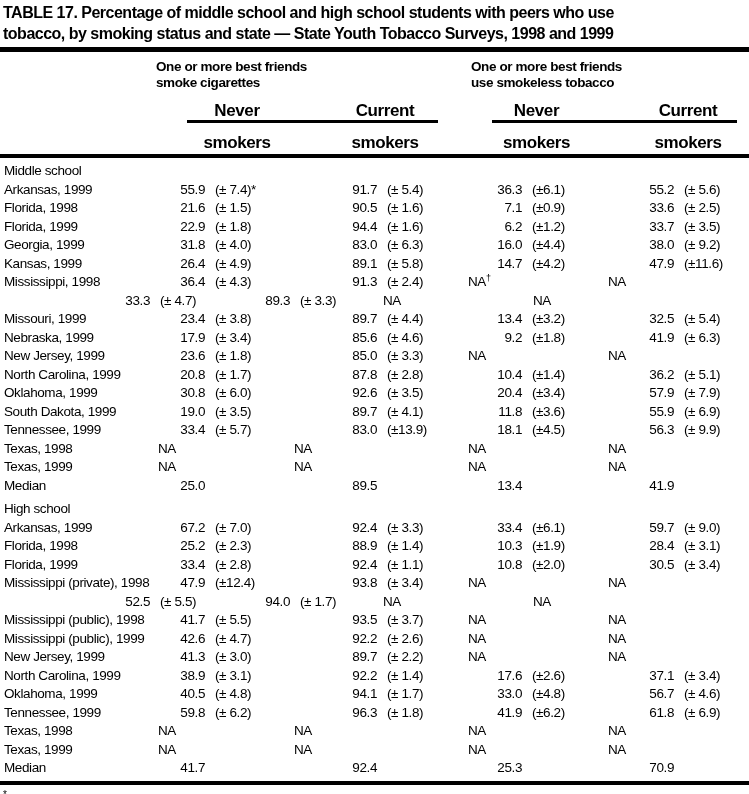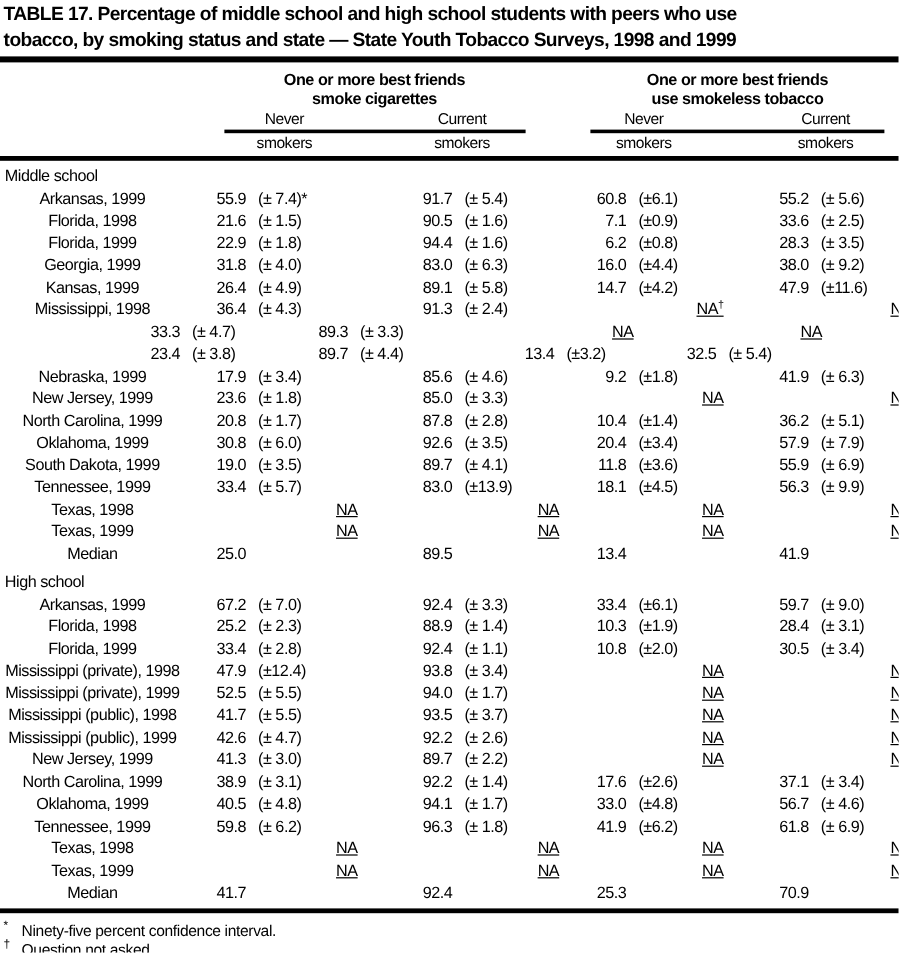--- a/index.html
+++ b/index.html
@@ -18,47 +18,47 @@
   .rule-header{height:4px;margin-top:3px;}
   .rule-bottom{height:4px;margin-top:3px;}
   
   .row,.groups-row,.sub-row,.rules-row{
     display:grid;
     grid-template-columns:150px 55px 85px 87px 85px 60px 75px 77px 75px;
   }
   
   .groups-row{
     font-weight:bold;font-size:13.5px;line-height:16px;letter-spacing:-0.4px;
-    padding-top:7px;text-align:center;
+    padding-top:7px;
   }
   .group-cell{position:relative;}
   .g1{grid-column:2/6;left:6px;}
   .g2{grid-column:6/10;left:9px;}
   .sub-row{
-    font-weight:normal;font-size:13px;height:16px;line-height:16px;
-    letter-spacing:-0.4px;margin-top:0;
+    font-weight:bold;font-size:17px;height:16px;line-height:16px;
+    letter-spacing:-0.4px;margin-top:12px;
   }
   .sub-cell{text-align:center;position:relative;}
   .s1{grid-column:2/4;left:17px;}
   .s2{grid-column:4/6;left:9px;}
   .s3{grid-column:6/8;left:7px;}
   .s4{grid-column:8/10;left:15px;}
   .rules-row{height:3px;margin-top:1px;}
   .grule{background:#000;height:3px;}
   .r1{grid-column:2/6;margin:0 24px 0 37px;}
   .r2{grid-column:6/10;margin:0 12px 0 30px;}
   
   .tbody{padding-top:4px;font-size:13.5px;letter-spacing:-0.4px;}
   .row{height:18.5px;line-height:18.5px;white-space:nowrap;}
-  .lbl{padding-left:4px;overflow:visible;text-align:center;}
+  .lbl{padding-left:4px;overflow:visible;}
   .sec-title{grid-column:1/-1;font-weight:normal;padding-left:4px;}
   .section-gap{margin-top:5px;}
   .val{text-align:right;}
   .ci{text-align:left;padding-left:10px;}
-  .pair{grid-column:span 2;text-align:right;position:relative;text-decoration:underline;}
+  .pair{grid-column:span 2;text-align:left;position:relative;}
   .p1{left:8px;}
   .p2{left:4px;}
   .p3{left:6px;}
   .p4{left:11px;}
   sup{font-size:9px;line-height:0;}
   
   .footnotes{padding:7px 0 0 3px;font-size:13px;line-height:16px;letter-spacing:-0.3px;}
   .fn sup{display:inline-block;width:15px;font-size:10px;}
 </style>
 </head>
@@ -111,21 +111,21 @@
       <div class="section">
         <div class="row">
           <div class="sec-title">Middle school</div>
         </div>
         <div class="row">
           <div class="lbl">Arkansas, 1999</div>
           <div class="val">55.9</div>
           <div class="ci">(± 7.4)*</div>
           <div class="val">91.7</div>
           <div class="ci">(± 5.4)</div>
-          <div class="val">60.8</div>
+          <div class="val">36.3</div>
           <div class="ci">(±6.1)</div>
           <div class="val">55.2</div>
           <div class="ci">(± 5.6)</div>
         </div>
         <div class="row">
           <div class="lbl">Florida, 1998</div>
           <div class="val">21.6</div>
           <div class="ci">(± 1.5)</div>
           <div class="val">90.5</div>
           <div class="ci">(± 1.6)</div>
@@ -134,22 +134,22 @@
           <div class="val">33.6</div>
           <div class="ci">(± 2.5)</div>
         </div>
         <div class="row">
           <div class="lbl">Florida, 1999</div>
           <div class="val">22.9</div>
           <div class="ci">(± 1.8)</div>
           <div class="val">94.4</div>
           <div class="ci">(± 1.6)</div>
           <div class="val">6.2</div>
-          <div class="ci">(±0.8)</div>
-          <div class="val">28.3</div>
+          <div class="ci">(±1.2)</div>
+          <div class="val">33.7</div>
           <div class="ci">(± 3.5)</div>
         </div>
         <div class="row">
           <div class="lbl">Georgia, 1999</div>
           <div class="val">31.8</div>
           <div class="ci">(± 4.0)</div>
           <div class="val">83.0</div>
           <div class="ci">(± 6.3)</div>
           <div class="val">16.0</div>
           <div class="ci">(±4.4)</div>
@@ -178,20 +178,21 @@
         </div>
         <div class="row">
           <div class="val">33.3</div>
           <div class="ci">(± 4.7)</div>
           <div class="val">89.3</div>
           <div class="ci">(± 3.3)</div>
           <div class="pair p3">NA</div>
           <div class="pair p4">NA</div>
         </div>
         <div class="row">
+          <div class="lbl">Missouri, 1999</div>
           <div class="val">23.4</div>
           <div class="ci">(± 3.8)</div>
           <div class="val">89.7</div>
           <div class="ci">(± 4.4)</div>
           <div class="val">13.4</div>
           <div class="ci">(±3.2)</div>
           <div class="val">32.5</div>
           <div class="ci">(± 5.4)</div>
         </div>
         <div class="row">
@@ -324,21 +325,20 @@
         <div class="row">
           <div class="lbl">Mississippi (private), 1998</div>
           <div class="val">47.9</div>
           <div class="ci">(±12.4)</div>
           <div class="val">93.8</div>
           <div class="ci">(± 3.4)</div>
           <div class="pair p3">NA</div>
           <div class="pair p4">NA</div>
         </div>
         <div class="row">
-          <div class="lbl">Mississippi (private), 1999</div>
           <div class="val">52.5</div>
           <div class="ci">(± 5.5)</div>
           <div class="val">94.0</div>
           <div class="ci">(± 1.7)</div>
           <div class="pair p3">NA</div>
           <div class="pair p4">NA</div>
         </div>
         <div class="row">
           <div class="lbl">Mississippi (public), 1998</div>
           <div class="val">41.7</div>

